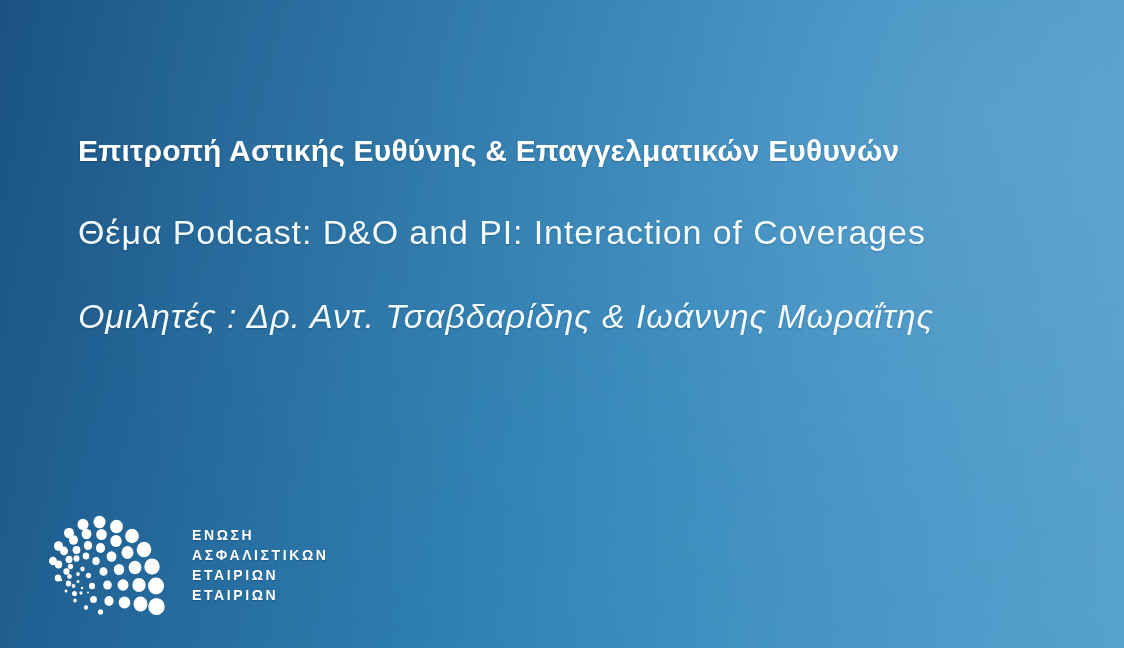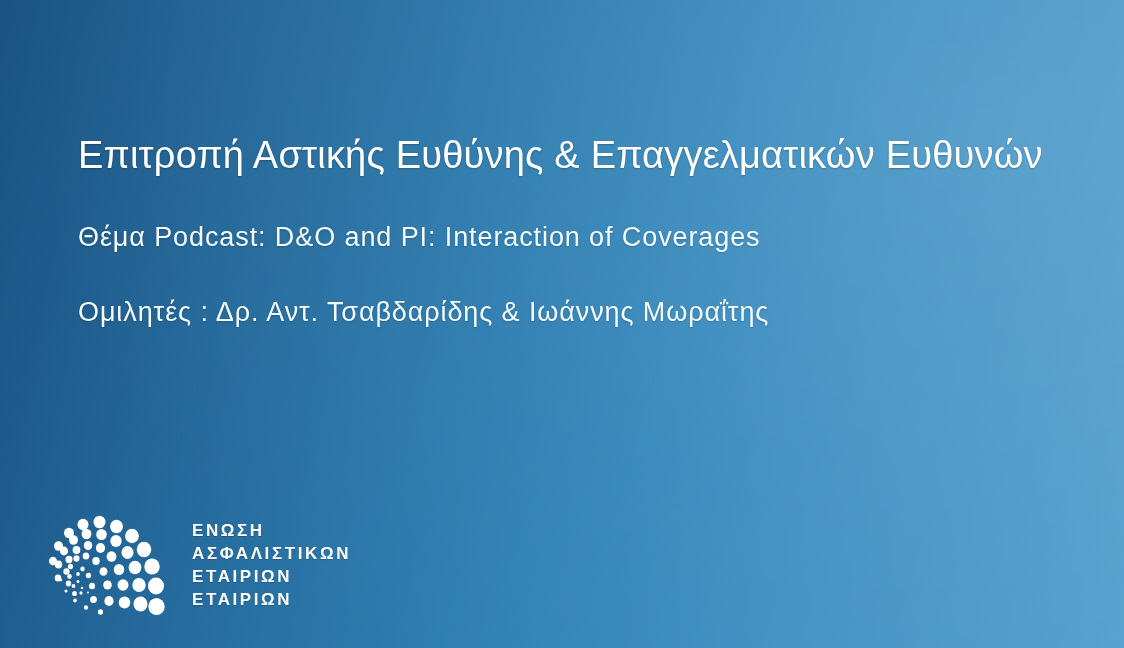--- a/index.html
+++ b/index.html
@@ -43,40 +43,40 @@
   .text-block {
     position: absolute;
     left: 78px;
     top: 132px;
     width: 1000px;
     z-index: 3;
   }
 
   .headline {
     color: #ffffff;
-    font-size: 38px;
-    font-weight: 400;
+    font-size: 30px;
+    font-weight: 700;
     letter-spacing: 0.2px;
     line-height: 1.25;
     margin: 0 0 40px 0;
     text-shadow: 0 1px 2px rgba(0,0,0,0.22);
     white-space: nowrap;
   }
 
   .subline {
     color: #f4fbff;
-    font-size: 27px;
+    font-size: 34px;
     font-weight: 400;
     letter-spacing: 0.9px;
     line-height: 1.3;
     margin: 0 0 40px 0;
     text-shadow: 0 1px 2px rgba(0,0,0,0.18);
     white-space: nowrap;
   }
-  .subline:last-child { margin-bottom: 0; }
+  .subline:last-child { margin-bottom: 0; font-style: italic; }
 
   
   #logo {
     position: absolute;
     left: 48px;
     top: 508px;
     display: flex;
     align-items: center;
     gap: 24px;
     z-index: 3;
@@ -89,21 +89,21 @@
   }
   #logo-words {
     display: flex;
     flex-direction: column;
     justify-content: center;
     gap: 6px;
     padding-top: 2px;
   }
   .logo-line {
     color: #ffffff;
-    font-size: 17px;
+    font-size: 14px;
     font-weight: 700;
     letter-spacing: 2.6px;
     line-height: 1;
     white-space: nowrap;
     text-shadow: 0 1px 1px rgba(0,0,0,0.2);
   }
 </style>
 </head>
 <body>
 

